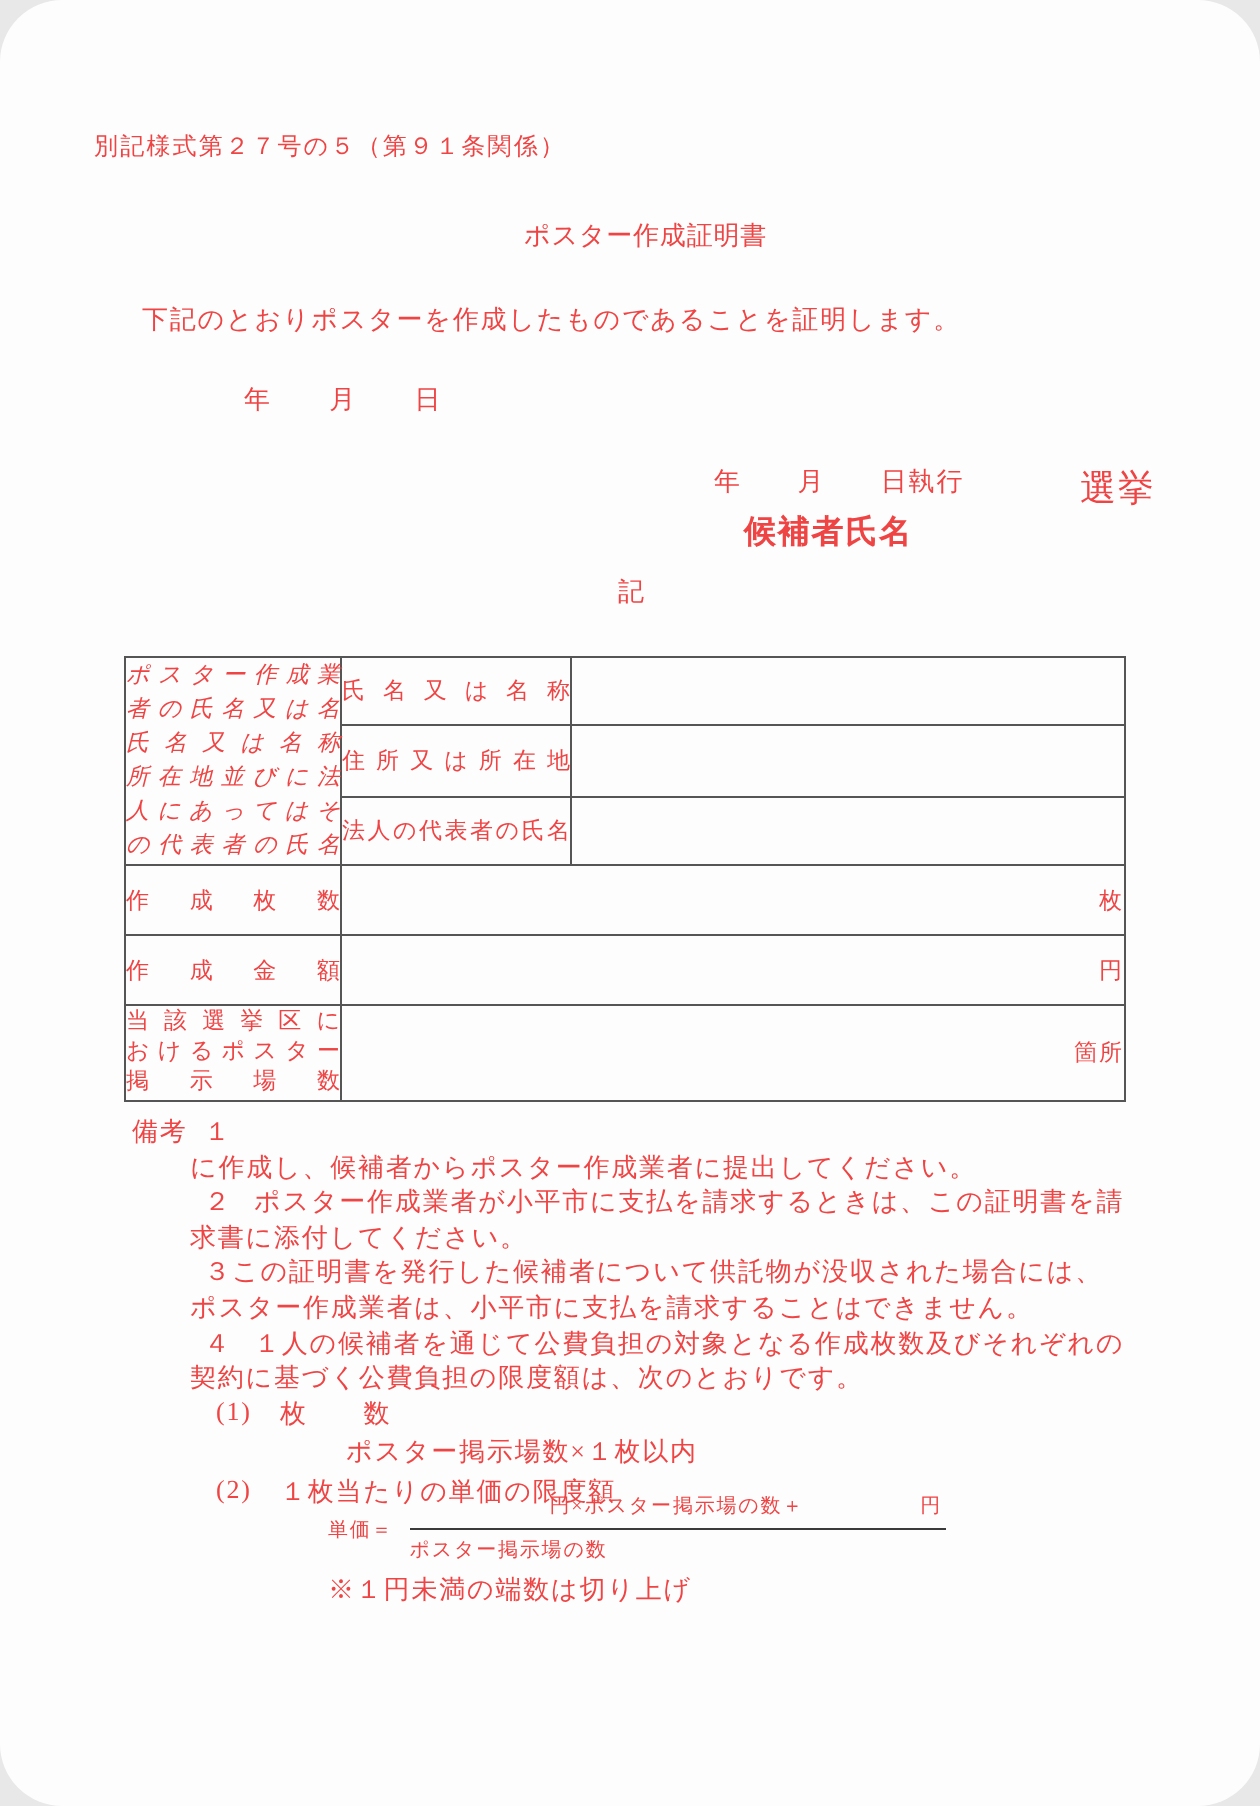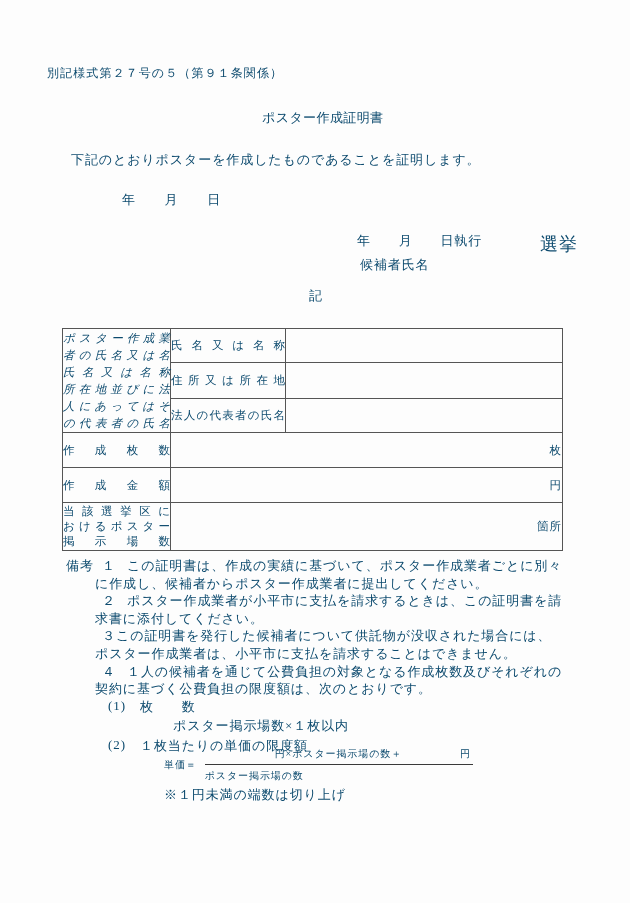--- a/index.html
+++ b/index.html
@@ -2,32 +2,33 @@
 <html><head>
 <meta charset="utf-8">
 <style>
   html,body { margin:0; padding:0; background:#e8e8e8; }
   .page {
     position:relative;
     width:630px; height:903px;
     margin:0 auto;
     background:#fdfdfd;
     font-family:"Liberation Serif","DejaVu Serif",serif;
-    color:#0c4a6e;
+    color:#ef4444;
     overflow:hidden;
+    border-radius:31px;
   }
   .abs { position:absolute; white-space:pre; }
 
   .form-number { left:47px; top:65px; font-size:12px; letter-spacing:1.1px; }
   .doc-title   { left:262px; top:109px; font-size:13px; letter-spacing:0.4px; }
   .declaration { left:71px; top:151px; font-size:13px; letter-spacing:0.9px; }
   .date-blank  { left:122px; top:191px; font-size:13px; letter-spacing:1.2px; }
   .exec-line   { left:357px; top:232px; font-size:13px; letter-spacing:0.9px; }
   .exec-suffix { left:540px; top:232px; font-size:18px; letter-spacing:0.9px; }
-  .candidate   { left:360px; top:256px; font-size:13px; letter-spacing:0.9px; }
+  .candidate   { left:372px; top:256px; font-size:16px; letter-spacing:0.9px;font-weight:bold; }
   .record-mark { left:309px; top:287px; font-size:13px; }
 
   
   table.cert { position:absolute; left:62px; top:328px; width:500px;
                border-collapse:collapse; table-layout:fixed; }
   table.cert td { border:1px solid #555; padding:0; vertical-align:middle;
                   font-size:11.5px; }
   .jl  { text-align:justify; text-align-last:justify; }
   td.big-cell   { padding:0 7px; }
   td.big-cell div { line-height:17px;font-style:italic; }
@@ -140,21 +141,20 @@
       <td colspan="2" class="unit-cell">
         <span>箇所</span>
       </td>
     </tr>
   </tbody>
     </table>
 
   <span class="abs note n-head">備考</span>
 
   <span class="abs note n1-num">１</span>
-  <span class="abs note n1-l1">この証明書は、作成の実績に基づいて、ポスター作成業者ごとに別々</span>
   <span class="abs note n1-l2">に作成し、候補者からポスター作成業者に提出してください。</span>
 
   <span class="abs note n2-num">２</span>
   <span class="abs note n2-l1">ポスター作成業者が小平市に支払を請求するときは、この証明書を請</span>
   <span class="abs note n2-l2">求書に添付してください。</span>
 
   <span class="abs note n3-num">３</span>
   <span class="abs note n3-l1">この証明書を発行した候補者について供託物が没収された場合には、</span>
   <span class="abs note n3-l2">ポスター作成業者は、小平市に支払を請求することはできません。</span>
 

